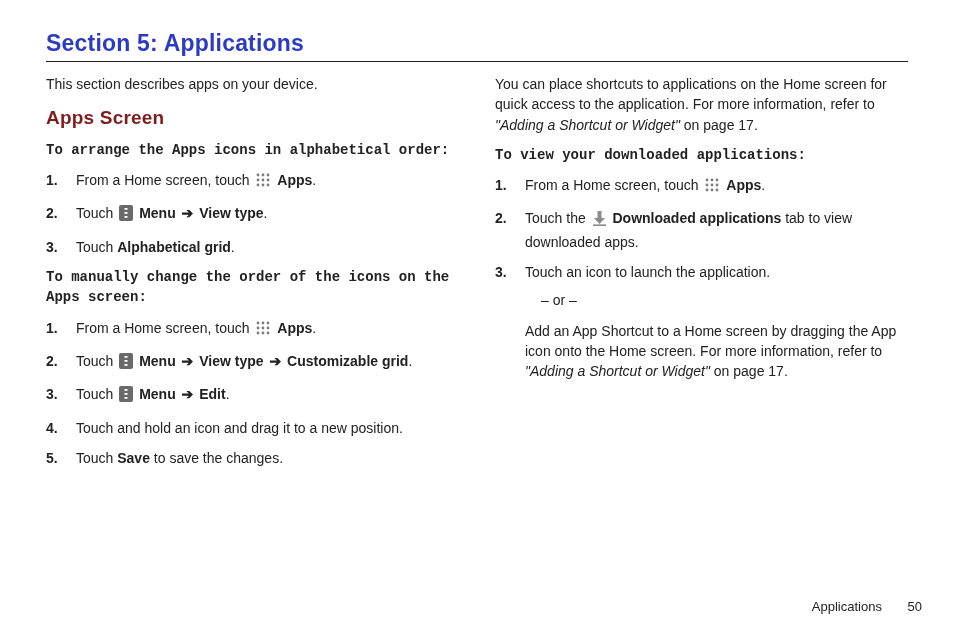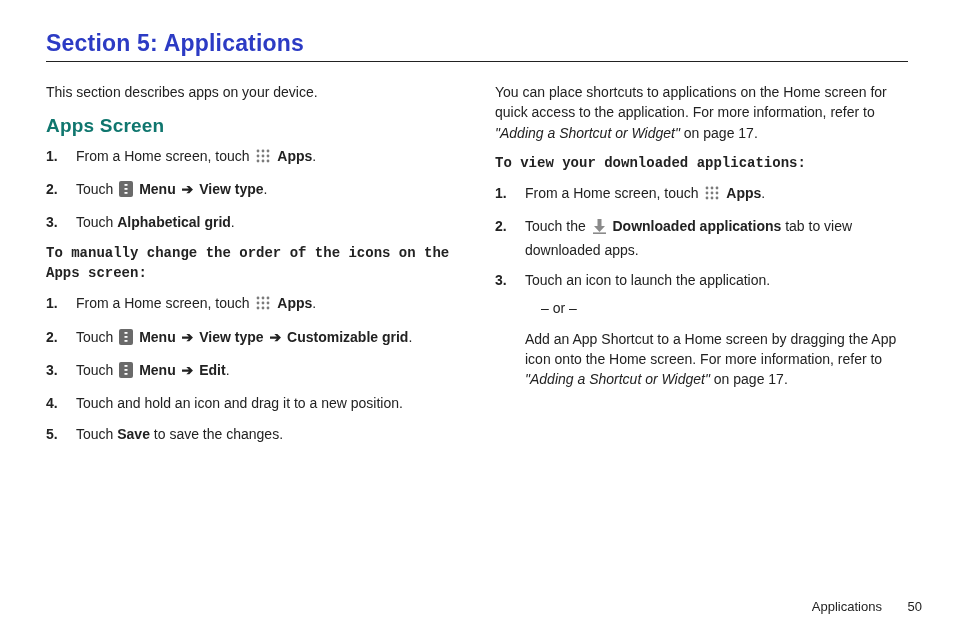--- a/index.html
+++ b/index.html
@@ -13,38 +13,38 @@
       position: relative;
     }
     .section-title {
       font-family: "Arial Black", Arial, sans-serif;
       font-weight: 900;
       font-size: 23px;
       color: #2c3bc4;
       letter-spacing: 0.2px;
       padding-bottom: 4px;
       border-bottom: 1.5px solid #222;
-      margin-bottom: 20px;
+      margin-bottom: 12px;
     }
     .columns {
       display: flex;
       gap: 36px;
     }
     .col {
       flex: 1;
       font-size: 14px;
       line-height: 1.45;
       color: #222;
     }
     .col p { margin-bottom: 10px; }
     .subhead {
       font-family: "Arial Black", Arial, sans-serif;
       font-weight: 900;
       font-size: 19px;
-      color: #0f766e;
+      color: #7f1d1d;
       margin: 6px 0 6px 0;
       letter-spacing: 0.2px;
     }
     .bold-line { font-weight: 700; margin: 8px 0 8px 0; font-family: Liberation Mono, monospace; }
     ol.steps {
       list-style: none;
       padding-left: 24px;
       margin-bottom: 10px;
     }
     ol.steps > li {
@@ -81,20 +81,21 @@
 
 <h1 class="section-title">Section 5: Applications</h1>
 
 <div class="columns">
 
   <div class="col">
     <p>This section describes apps on your device.</p>
 
     <h2 class="subhead">Apps Screen</h2>
 
+    <p class="bold-line">To arrange the Apps icons in alphabetical order:</p>
     <ol class="steps">
       <li>
         <span class="num">1.</span>
         <span>From a Home screen, touch </span>
         <span class="icon-inline">
           <svg width="16" height="16" viewBox="0 0 16 16">
             <g fill="#7b7b7b">
                 <circle cx="3" cy="3" r="1.4"></circle>
                 <circle cx="8" cy="3" r="1.4"></circle>
                 <circle cx="13" cy="3" r="1.4"></circle>

